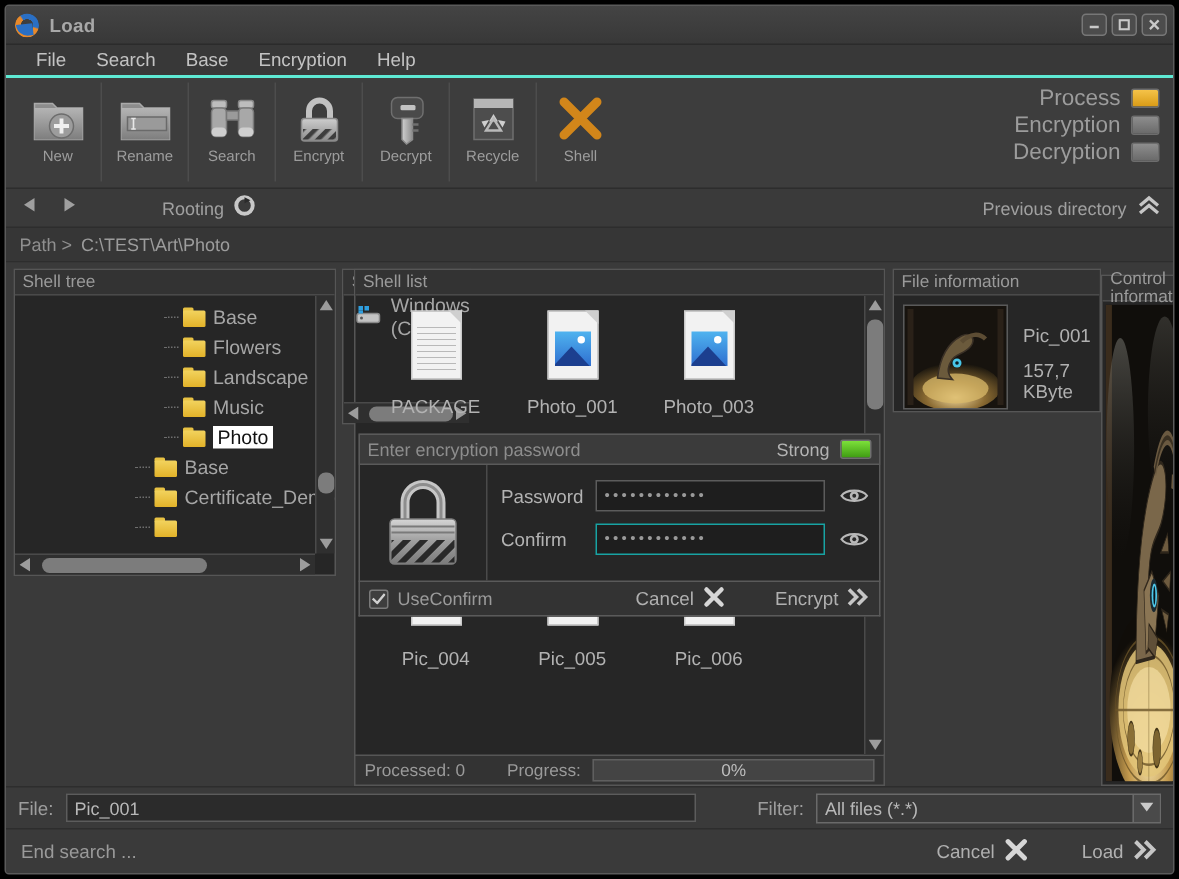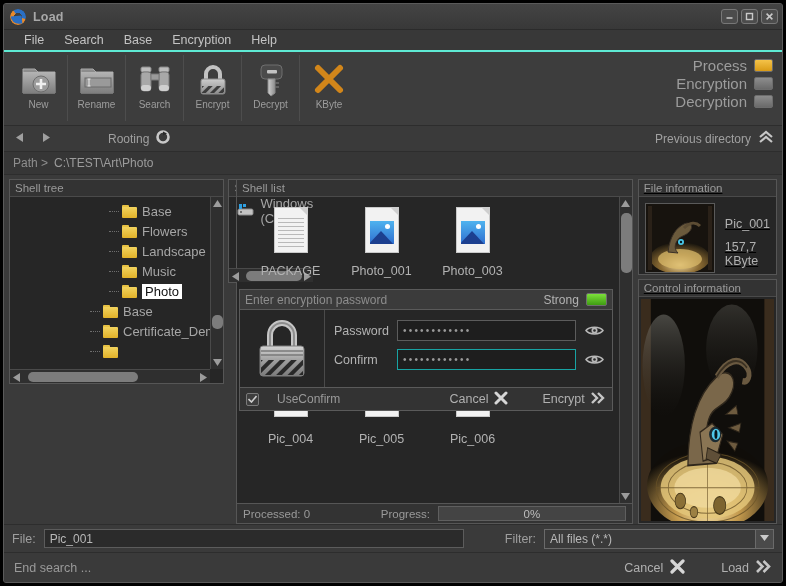--- a/index.html
+++ b/index.html
@@ -120,21 +120,21 @@
   }
   .path-val { color: #9c9c9c; }
   
   .body {
     flex: 1 1 auto; display: flex;
     background: #3a3a3a; padding: 4px 5px 0 5px; gap: 5px;
     min-height: 0;
   }
   .col-left { width: 222px; display: flex; flex-direction: row; gap: 4px; }
   .col-mid { flex: 1 1 auto; display: flex; flex-direction: column; min-width: 0; }
-  .col-right { width: 182px; display: flex; flex-direction: column; text-decoration: underline; }
+  .col-right { width: 182px; display: flex; flex-direction: row; }
   .panel {
     background: #262626;
     border: 1px solid #565656;
     display: flex; flex-direction: column; min-height: 0;
   }
   .panel-hdr {
     flex: 0 0 17px; height: 17px;
     background: #333;
     border-bottom: 1px solid #4a4a4a;
     color: #9a9a9a; font-size: 11.5px;
@@ -234,21 +234,21 @@
     position: absolute; left: 3px; right: 3px; top: 14px; bottom: 6px;
     background: #fff; overflow: hidden;
   }
   .doc .pic2::after {
     content:''; position:absolute; left:0; right:0; top: 2px; height: 10px;
     background: #21409a;
     clip-path: polygon(0 100%, 0 35%, 48% 0, 100% 58%, 100% 100%);
   }
   
   .encdlg {
-    position: absolute; left: 2px; right: 19px; top: 92px;
+    position: absolute; left: 2px; right: 2px; top: 92px;
     background: #2a2a2a;
     z-index: 20;
   }
   .enc-top {
     height: 21px; background: #3b3b3b;
     border: 1px solid #5a5a5a;
     display: flex; align-items: center; padding: 0 5px;
     color: #8d8d8d; font-size: 12px;
   }
   .enc-strong { margin-left: auto; display: flex; align-items: center; gap: 7px; color: #b3b3b3;}
@@ -275,21 +275,21 @@
     padding: 0 5px; color: #9a9a9a; font-size: 10px; letter-spacing: 2.2px;
     position: relative;
   }
   .fld-input.focused { border-color: #18a3a3; }
   .eye { width: 22px; display: flex; align-items: center; justify-content: center;}
   .enc-bot {
     border: 1px solid #5a5a5a; border-top: none;
     background: #333;
     height: 23px; display: flex; align-items: center; padding: 0 6px;
   }
-  .chk-wrap { display: flex; align-items: center; gap: 18px; }
+  .chk-wrap { display: flex; align-items: center; gap: 6px; }
   .chkbox {
     width: 13px; height: 13px; background: #3e3e3e;
     border: 1px solid #7a7a7a; border-radius: 2px;
     display: flex; align-items: center; justify-content: center;
   }
   .chk-lbl { color: #9a9a9a; font-size: 12px; }
   .enc-cancel {
     margin-left: auto; display: flex; align-items: center; gap: 6px;
     color: #b0b0b0; font-size: 12.5px; margin-right: 34px;
   }
@@ -479,28 +479,43 @@
             <stop offset="0" stop-color="#cfcfcf"></stop>
                 <stop offset="1" stop-color="#8e8e8e"></stop>
               </linearGradient>
             </defs>
           <path d="M24 24h4M24 28h4" stroke="#6f6f6f" stroke-width="1.6"></path>
         </svg>
       </div>
       <div class="tb-lbl">Decrypt</div>
     </div>
 
+    <div class="tb-btn">
+      <div class="tb-ico">
+        <svg width="40" height="40" viewBox="0 0 40 40">
+          <rect x="7" y="7" width="26" height="27" fill="#4d4d4d" stroke="#6f6f6f"></rect>
+          <rect x="7" y="7" width="26" height="6" fill="#b6b6b6"></rect>
+          <g fill="#cfcfcf">
+            <path d="M20 17l3 5h-6z"></path>
+              <path d="M26 26l-3-5 5 1z"></path>
+              <path d="M14 26l3-5-5 1z"></path>
+          </g>
+          <path d="M20 20l5 8H15z" fill="none" stroke="#b9b9b9" stroke-width="1.6"></path>
+        </svg>
+      </div>
+      <div class="tb-lbl">Recycle</div>
+    </div>
 
     <div class="tb-btn" style="border-right:none">
       <div class="tb-ico">
         <svg width="40" height="40" viewBox="0 0 40 40">
           <path d="M9 9l22 22M31 9L9 31" stroke="#d2861a" stroke-width="6" stroke-linecap="round"></path>
         </svg>
       </div>
-      <div class="tb-lbl">KByte</div>
+      <div class="tb-lbl">Shell</div>
     </div>
 
     <div class="statusbox">
       <div class="status-row">
         <span class="status-lbl">Process</span>
         <span class="status-led led-on"></span>
       </div>
       <div class="status-row">
         <span class="status-lbl">Encryption</span>
         <span class="status-led led-off"></span>

